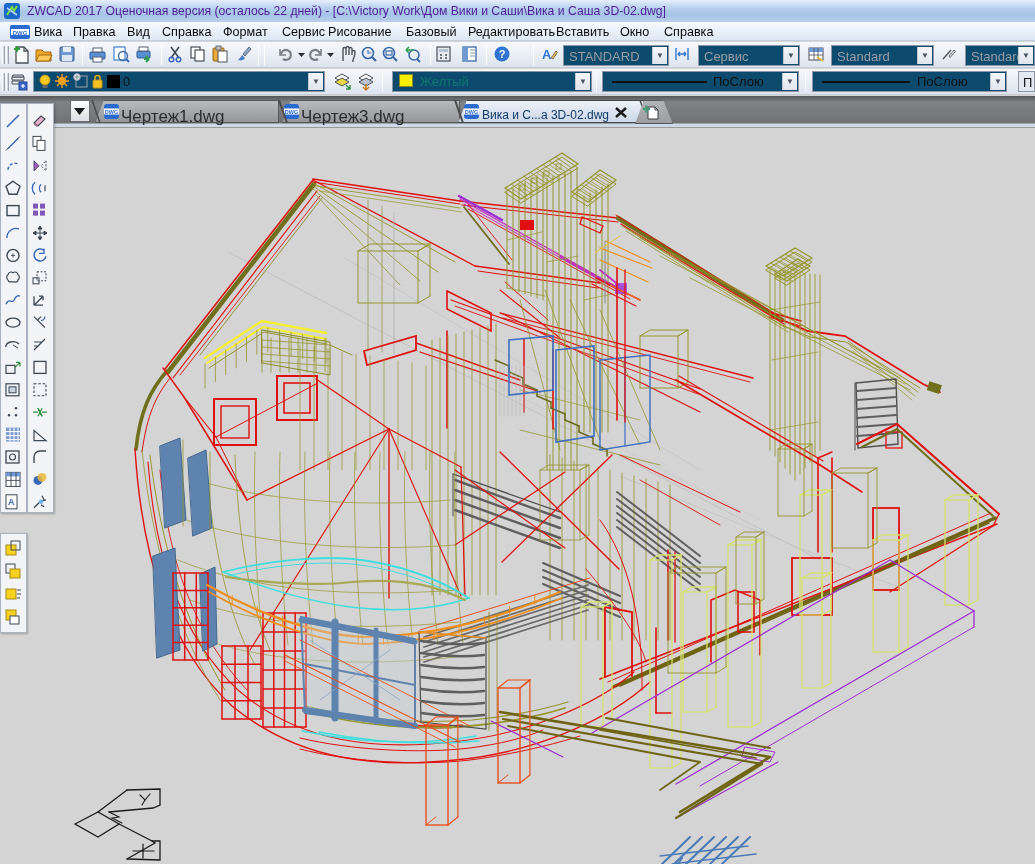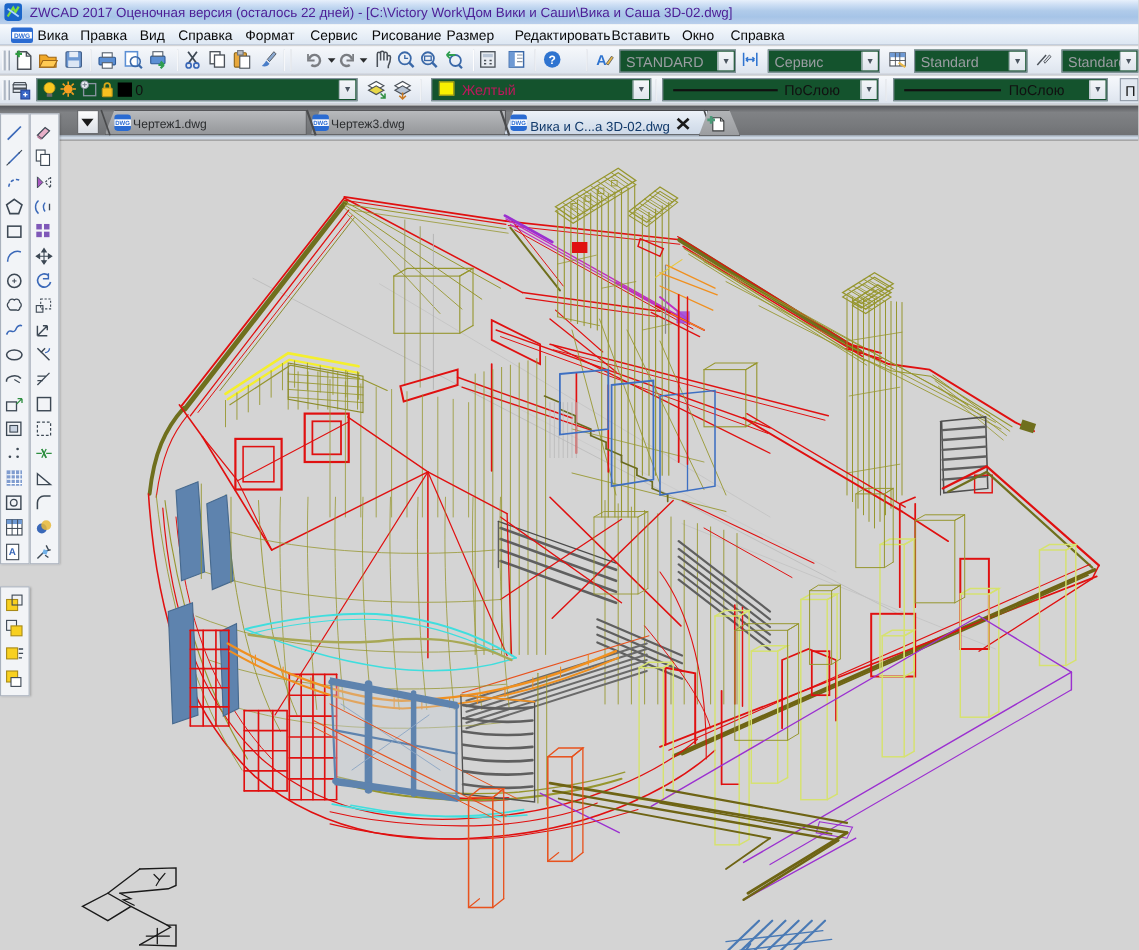--- a/index.html
+++ b/index.html
@@ -5,51 +5,51 @@
 .abs{position:absolute}
 #titlebar{left:0;top:0;width:1035px;height:22px;background:linear-gradient(180deg,#e7f0fb 0%,#cfe0f5 18%,#b0cbea 45%,#a6c4e7 70%,#bacfec 100%);}
 #titletext{left:27px;top:4px;font-size:12.2px;color:#4c1d95;white-space:nowrap}
 #menubar{left:0;top:22px;width:1035px;height:19px;background:linear-gradient(180deg,#f7fafd,#dde7f3);border-bottom:1px solid #c3cedd}
 .mi{position:absolute;top:3px;font-size:12.6px;color:#0a0a0a;white-space:nowrap}
 .tbrow{left:0;width:1035px;background:linear-gradient(180deg,#f6f8fb 0%,#e9eef5 55%,#dde4ee 100%);border-bottom:1px solid #c6cdd8}
 #tb1{top:42px;height:26px}
 #tb2{top:69px;height:26px}
 .sep{position:absolute;top:3px;width:1px;height:20px;background:#b4bcc8;border-right:1px solid #fdfdfe}
 .grip{position:absolute;top:4px;width:3px;height:18px;border-left:1px solid #fff;border-right:1px solid #9aa4b2;background:#cfd6e0}
-.combo{position:absolute;height:21px;background:#14532d;border:1px solid #8d97a5}
+.combo{position:absolute;height:21px;background:#0c4a6e;border:1px solid #8d97a5}
 .combo .arr{position:absolute;right:1px;top:1px;width:15px;height:17px;background:linear-gradient(180deg,#f4f6f9,#dfe5ec);border-left:1px solid #c0c8d2;color:#4a545f;font-size:8px;text-align:center;line-height:17px}
 .combo .txt{position:absolute;left:5px;top:3px;font-size:13px;color:#9a9da2;white-space:nowrap}
 #tabbar{left:0;top:96px;width:1035px;height:31px;background:linear-gradient(180deg,#55565a 0%,#808285 20%,#77797c 60%,#6a6c6f 100%)}
 #tabbar .bstrip{position:absolute;left:0;top:27px;width:1035px;height:4px;background:#cfd9e5;border-top:1px solid #9aa5b2}
 .tab{position:absolute;top:100px;height:23px}
 .tabin{background:linear-gradient(180deg,#babcbf 0%,#a8aaad 45%,#949699 100%);box-shadow:inset 0 0 0 1px #56575a}
 .tabact{background:linear-gradient(180deg,#eef3f9 0%,#dbe4ef 50%,#ccd7e6 100%);box-shadow:inset 0 0 0 1px #45474a}
-.tabtxt{position:absolute;top:107px;font-size:11px;color:#2a2c2e;white-space:nowrap}
+.tabtxt{position:absolute;top:107px;font-size:17px;color:#2a2c2e;white-space:nowrap}
 .tabtxtb{position:absolute;top:108px;font-size:12px;font-weight:normal;color:#123a6b;white-space:nowrap}
 #canvas{left:0;top:127px;width:1035px;height:737px;background:#d4d4d4;border-top:1px solid #9b9b9b}
 .ltb{background:#f2f4f7;border:1px solid #aab2bd;box-shadow:1px 1px 2px rgba(0,0,0,0.25)}
 svg{position:absolute;overflow:visible}
 </style></head><body>
 
 <div id="titlebar" class="abs"></div>
 <svg class="abs" style="left:4px;top:3px" width="17" height="17">
     <rect x="0" y="0" width="16" height="16" rx="3" fill="#1b66c9"></rect>
     <path d="M3,12 L8,4 L10,8 L13,3" stroke="#7fe03a" stroke-width="2" fill="none"></path>
     <path d="M3,5 L13,12" stroke="#aed4ff" stroke-width="1.6" fill="none"></path>
   </svg>
 <div id="titletext" class="abs">ZWCAD 2017 Оценочная версия (осталось 22 дней) - [C:\Victory Work\Дом Вики и Саши\Вика и Саша 3D-02.dwg]</div>
 <div id="menubar" class="abs">
 <span class="mi" style="left:34px">Вика</span>
 <span class="mi" style="left:73px">Правка</span>
 <span class="mi" style="left:127px">Вид</span>
 <span class="mi" style="left:162px">Справка</span>
 <span class="mi" style="left:223px">Формат</span>
 <span class="mi" style="left:282px">Сервис</span>
-<span class="mi" style="left:338px">Рисование</span>
-<span class="mi" style="left:406px">Размер</span>
+<span class="mi" style="left:328px">Рисование</span>
+<span class="mi" style="left:406px">Базовый</span>
 <span class="mi" style="left:468px">Редактировать</span>
 <span class="mi" style="left:556px">Вставить</span>
 <span class="mi" style="left:620px">Окно</span>
 <span class="mi" style="left:664px">Справка</span>
 </div>
 <svg class="abs" style="left:10px;top:25px" width="20" height="14">
     <rect x="0" y="0" width="20" height="14" rx="2" fill="#2a6bd2"></rect>
     <rect x="1" y="4" width="18" height="6" fill="#fff"></rect>
     <text x="10" y="9.5" font-size="6" font-weight="bold" fill="#2a6bd2" text-anchor="middle" font-family="Liberation Sans">DWG</text>
   </svg>
@@ -230,21 +230,21 @@
     <g transform="translate(24,1)">
       <path d="M3,6 l7,-4 l7,4 l-7,4 z" fill="#fff" stroke="#4a5058" stroke-width="1"></path>
       <path d="M3,10 l7,-4 l7,4 l-7,4 z" fill="#b8c4d4" stroke="#4a5058" stroke-width="1"></path>
       <path d="M10,12 v6 m-3,-3 l3,3 l3,-3" stroke="#c87820" stroke-width="1.4" fill="none"></path>
     </g>
   </svg>
 <div class="combo abs" style="left:392px;top:71px;width:200px">
     <span class="arr">▼</span>
   </div>
 <div class="abs" style="left:399px;top:74px;width:14px;height:13px;background:#f8f000;border:1px solid #8a8a20"></div>
-<span class="abs" style="left:420px;top:74px;font-size:13px;color:#be185d">Желтый</span>
+<span class="abs" style="left:420px;top:74px;font-size:13px;color:#0f766e">Желтый</span>
 <div class="combo abs" style="left:602px;top:71px;width:197px">
     <span class="arr">▼</span>
   </div>
 <div class="abs" style="left:612px;top:81px;width:95px;height:0;border-top:2px solid #111"></div>
 <span class="abs" style="left:713px;top:74px;font-size:13px;color:#111">ПоСлою</span>
 <div class="combo abs" style="left:812px;top:71px;width:195px">
     <span class="arr">▼</span>
   </div>
 <div class="abs" style="left:822px;top:81px;width:88px;height:0;border-top:2px solid #111"></div>
 <span class="abs" style="left:917px;top:74px;font-size:13px;color:#111">ПоСлою</span>

